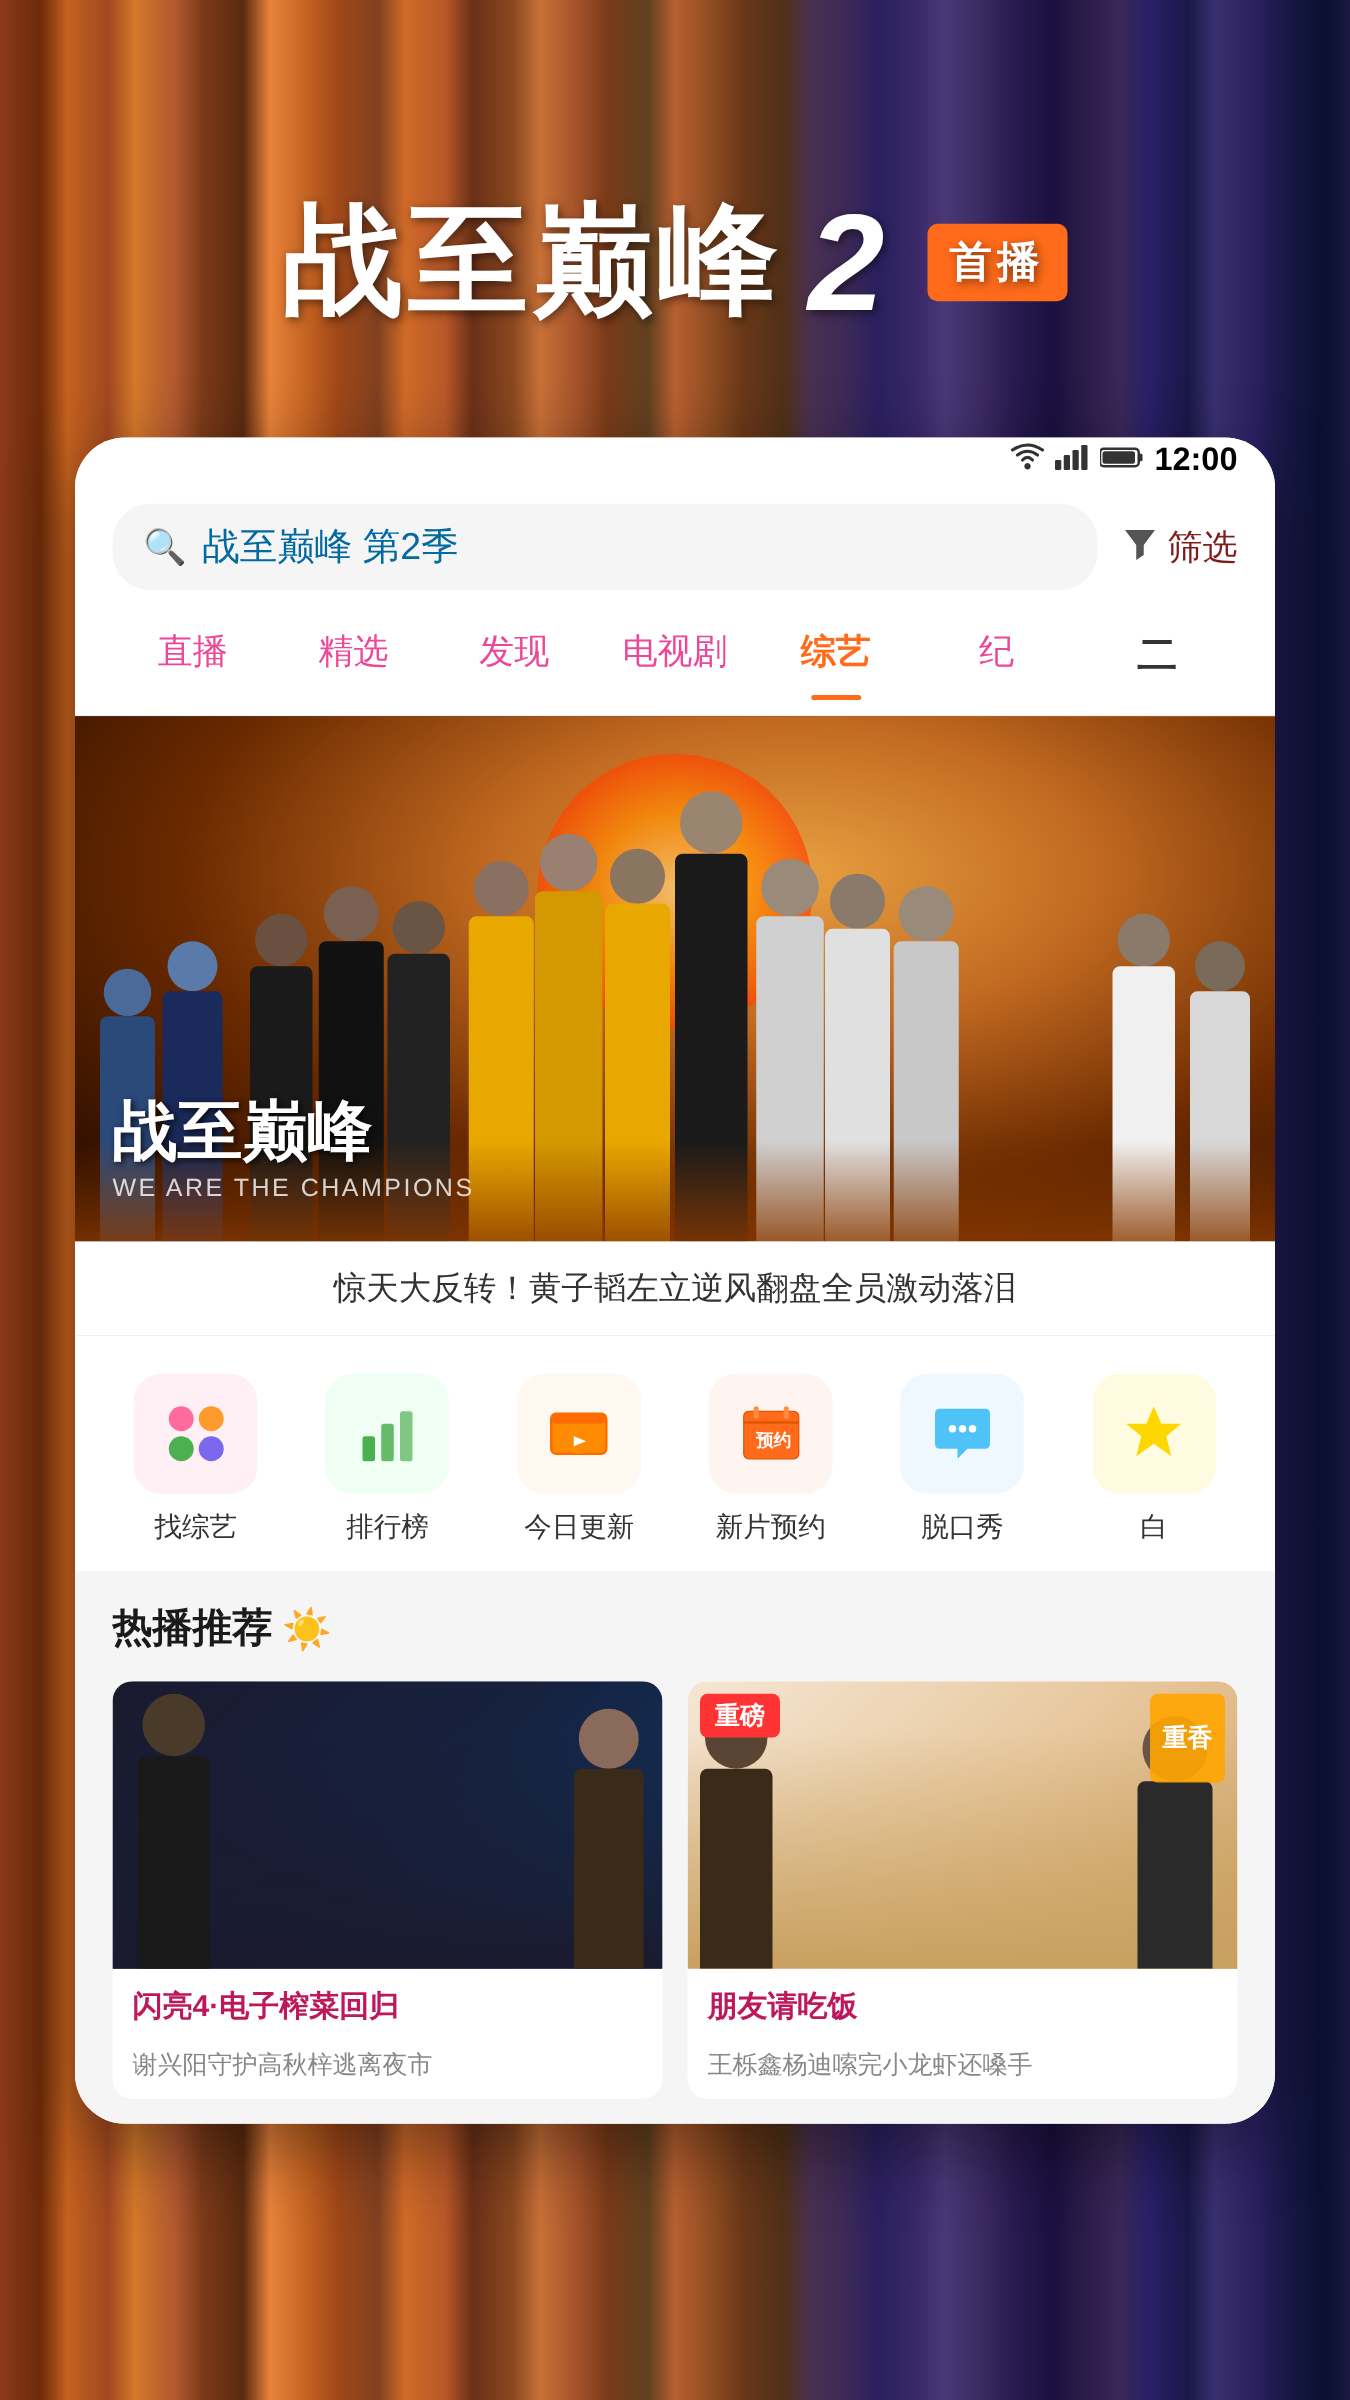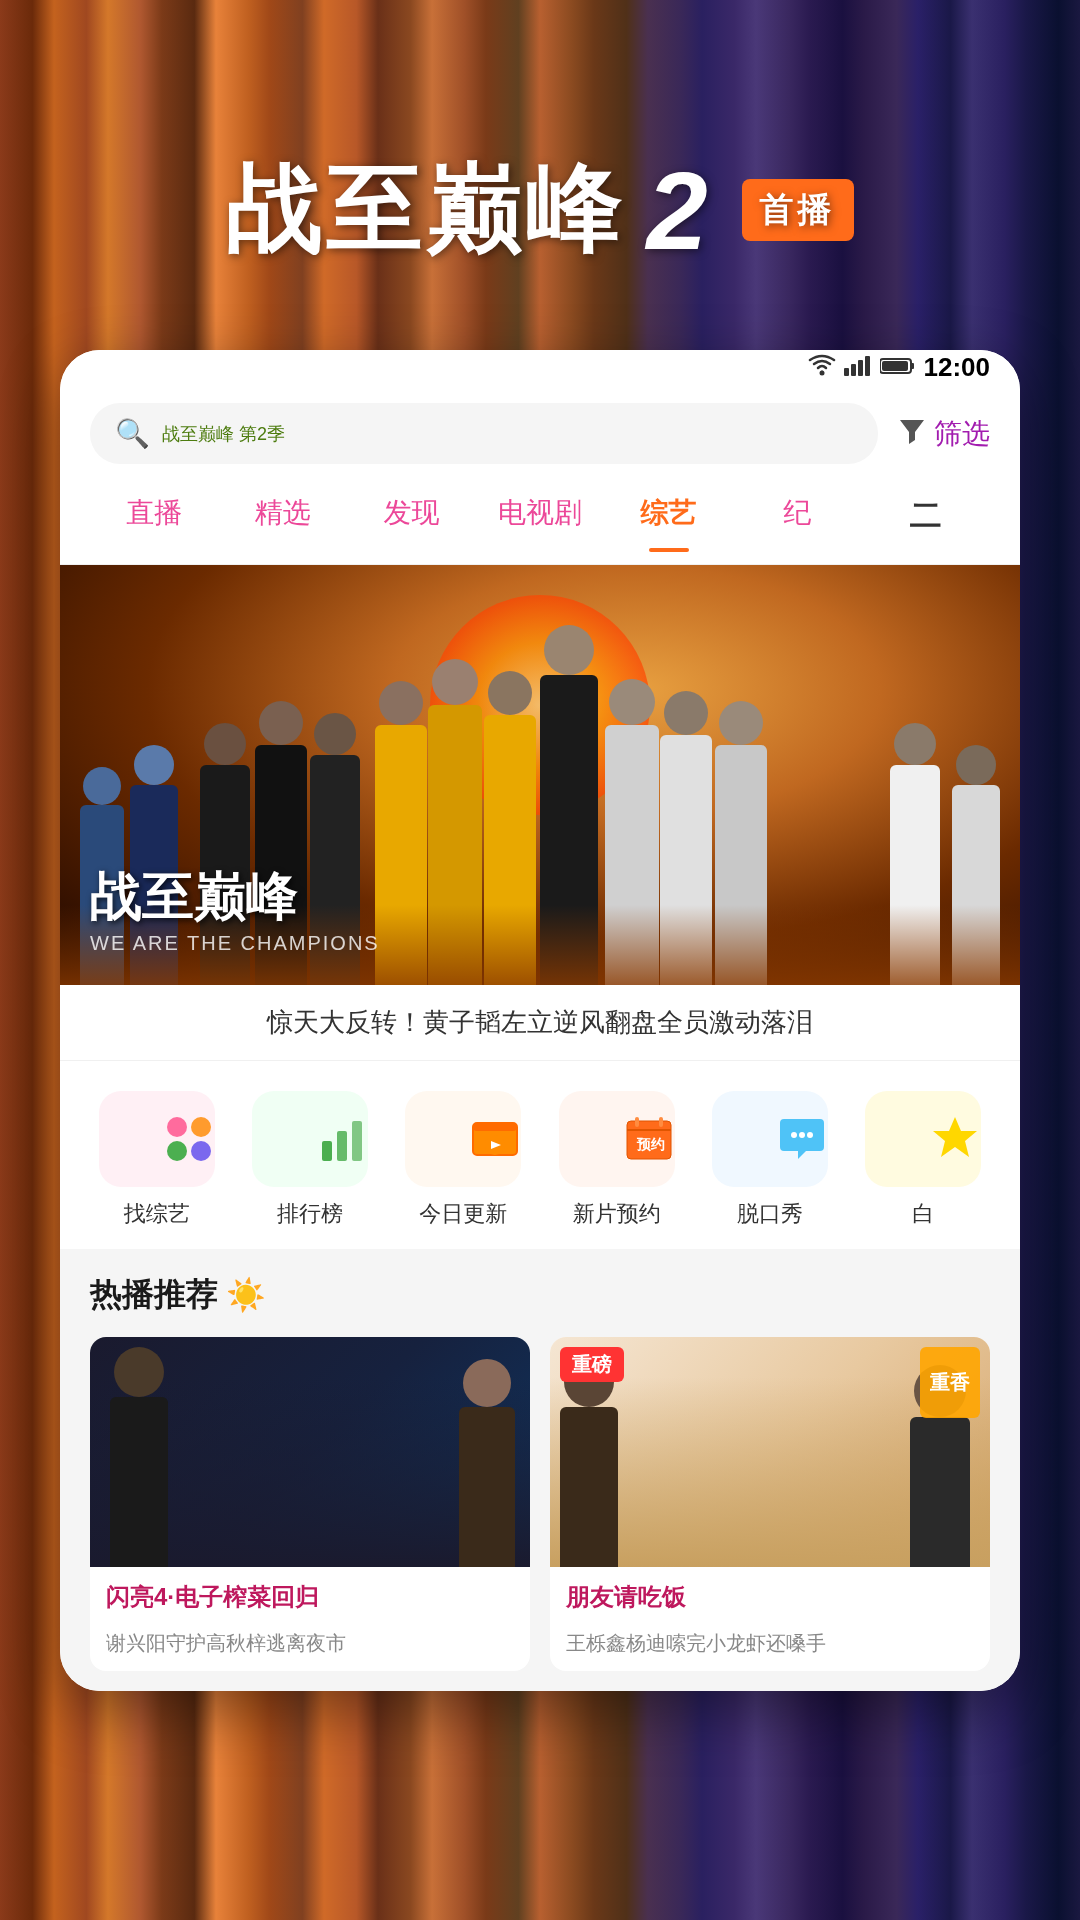--- a/index.html
+++ b/index.html
@@ -137,30 +137,30 @@
       align-items: center;
       gap: 12px;
     }
 
     .search-icon-char {
       font-size: 28px;
       color: #999;
     }
 
     .search-text {
-      font-size: 18px;
-      color: #4d7c0f;
+      font-size: 30px;
+      color: #0369a1;
     }
 
     .filter-btn {
       display: flex;
       align-items: center;
       gap: 8px;
       font-size: 28px;
-      color: #a21caf;
+      color: #7f1d1d;
     }
 
     .filter-icon-char {
       font-size: 30px;
       color: #555;
     }
 
     
     .nav-tabs {
       background: white;
@@ -265,26 +265,26 @@
 
     .icon-grid-item {
       flex: 1;
       display: flex;
       flex-direction: column;
       align-items: center;
       gap: 12px;
     }
 
     .icon-circle {
-      width: 116px;
+      width: 99px;
       height: 96px;
       border-radius: 22px;
       display: flex;
       align-items: center;
-      justify-content: flex-end;
+      justify-content: center;
       font-size: 42px;
     }
 
     .icon-label {
       font-size: 22px;
       color: #333;
       text-align: center;
     }
 
     

